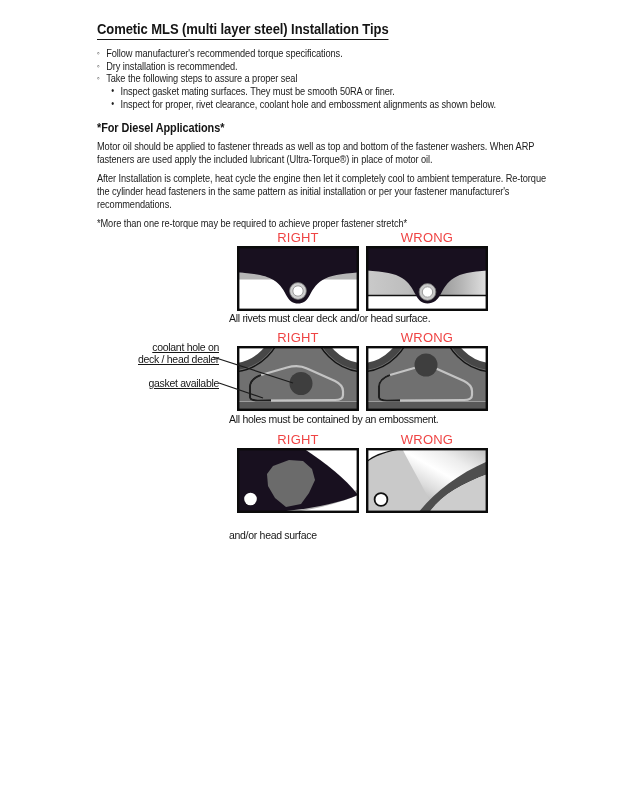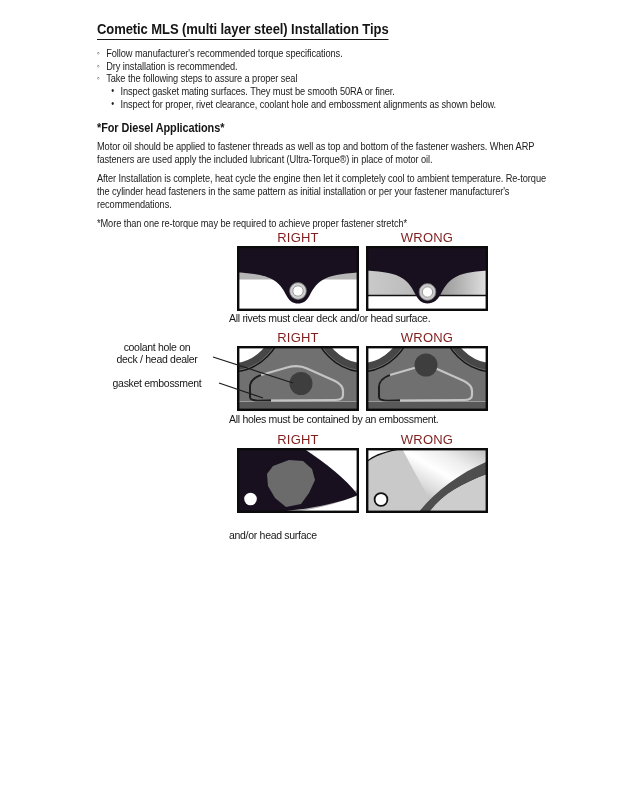--- a/index.html
+++ b/index.html
@@ -22,25 +22,25 @@
   .b-row { display:flex; }
   .b-row.sub { padding-left:17px; }
   .b-marker { width:11px; flex:0 0 11px; font-size:9px; }
   .b-marker.subm { font-size:10px; }
   .diesel-heading { font-size:13px; font-weight:bold; margin-top:9px; margin-bottom:5px; color:#141414; }
   .para { font-size:11px; line-height:13px; margin:0 0 6px 0; width:540px; }
   .para.note { margin-top:1px; }
   
   .dg-label {
     position:absolute; width:122px; text-align:center; font-size:13px;
-    letter-spacing:0.2px; color:#7f1d1d;
+    letter-spacing:0.2px; color:#ef4444;
   }
   .panel { position:absolute; display:block; }
   .dg-caption { position:absolute; left:229px; font-size:10.5px; letter-spacing:-0.3px; color:#161616; white-space:nowrap; }
-  .side-label { position:absolute; left:95px; width:124px; text-align:center; font-size:10.5px; line-height:12px; letter-spacing:-0.3px; color:#161616; }
+  .side-label { position:absolute; left:95px; width:124px; text-align:right; font-size:10.5px; line-height:12px; letter-spacing:-0.3px; color:#161616;text-decoration:underline; }
   .leader-overlay { position:absolute; left:205px; top:350px; }
   
   .legal-col {
     position:absolute; left:105px; top:572px; width:492px;
     transform:scaleX(0.84); transform-origin:0 0;
     font-size:6.8px; line-height:7.3px; letter-spacing:-0.1px; color:#2a2a2a;
   }
   .legal-heading { font-weight:bold; margin-bottom:7px; }
   .legal-p { margin:0 0 5px 0; }
   .legal-line { margin:0; }
@@ -121,21 +121,21 @@
 
   <div class="dg-caption" style="top:312px;">All rivets must clear deck and/or head surface.</div>
 
   <div class="dg-label" style="left:237px; top:330px;">RIGHT</div>
   <div class="dg-label" style="left:366px; top:330px;">WRONG</div>
 
   <div class="side-label" style="top:341px;">
     <div>coolant hole on</div>
     <div>deck / head dealer</div>
   </div>
-  <div class="side-label" style="top:377px;">gasket embossment</div>
+  <div class="side-label" style="top:377px;">gasket available</div>
 
   <svg class="panel" style="left:237px; top:346px;" width="122" height="65" viewBox="0 0 122 65">
     <rect width="122" height="65" fill="#707070"></rect>
     <rect y="55.5" width="122" height="9.5" fill="#595959"></rect>
     <path d="M0,55.5 H122" stroke="#9d9d9d" stroke-width="1"></path>
     <circle cx="-7" cy="-27" r="53" fill="none" stroke="#141414" stroke-width="1.4"></circle>
     <circle cx="-7" cy="-27" r="48" fill="#ffffff" stroke="#474747" stroke-width="7"></circle>
     <circle cx="129" cy="-27" r="53" fill="none" stroke="#141414" stroke-width="1.4"></circle>
     <circle cx="129" cy="-27" r="48" fill="#ffffff" stroke="#474747" stroke-width="7"></circle>
     <path fill="none" stroke="#c4c4c4" stroke-width="2.2" d="M13,51 V41 C13,36 17,31.5 24,29 L50,21.5 C57,19.5 64,19.5 70,22.5 L98,35 C104,38 106,41 106,45 V49 C106,52.5 103,54 98,54 L21,54.5 C16,54.5 13,54 13,51 Z"></path>

